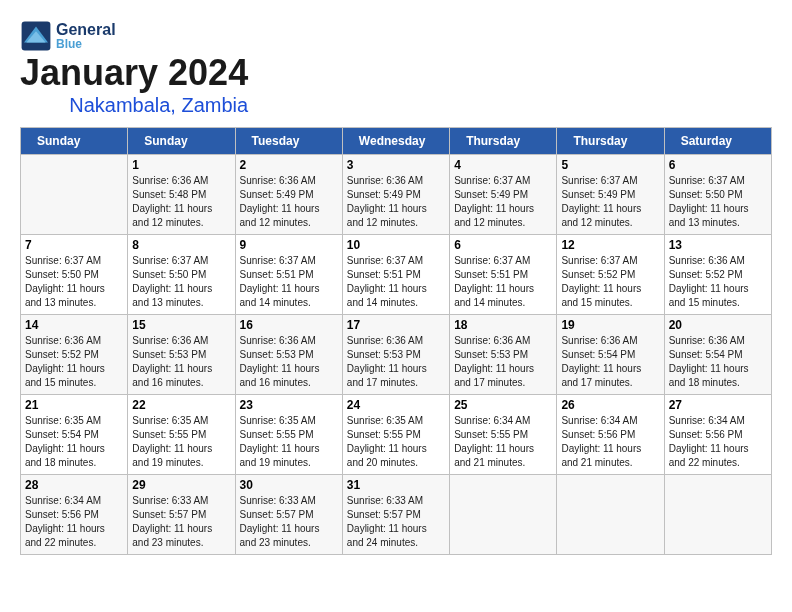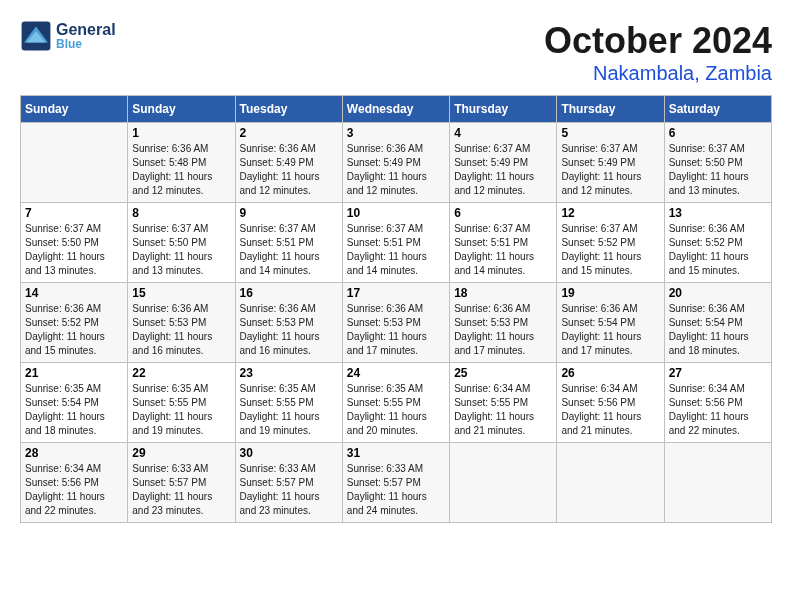--- a/index.html
+++ b/index.html
@@ -8,20 +8,21 @@
       background: #fff;
       width: 792px;
       min-height: 612px;
       padding: 20px;
     }
     .header {
       display: flex;
       justify-content: space-between;
       align-items: flex-start;
       margin-bottom: 10px;
+      flex-direction: column;
     }
     .logo {
       display: flex;
       align-items: center;
       gap: 4px;
     }
     .logo-text {
       font-size: 18px;
       font-weight: bold;
       color: #1a3a6b;
@@ -44,21 +45,21 @@
       color: #1d4ed8;
     }
     table {
       width: 100%;
       border-collapse: collapse;
       font-size: 11px;
     }
     thead tr th {
       background-color: #2a5caa;
       color: #fff;
-      padding: 6px 4px;
+      padding: 6px 16px;
       text-align: left;
       font-size: 12px;
       font-weight: bold;
       border: 1px solid #c0c0c0;
     }
     tbody tr td {
       border: 1px solid #c0c0c0;
       vertical-align: top;
       padding: 3px 4px;
       height: 80px;
@@ -94,21 +95,21 @@
       <rect x="2" y="2" width="36" height="36" rx="4" fill="#1a3a6b"></rect>
       <polygon points="20,8 35,28 5,28" fill="#4a9fd4"></polygon>
       <polygon points="20,14 32,28 8,28" fill="#7abfe8"></polygon>
     </svg>
     <div>
       <div class="logo-text" style="font-size:16px; font-weight:bold; color:#1a3a6b;">General</div>
       <div class="logo-text" style="font-size:12px; font-weight:bold; color:#4a9fd4;">Blue</div>
     </div>
   </div>
   <div class="title-block">
-    <div class="month-year">October 2024</div>
+    <div class="month-year">January 2024</div>
     <div class="location">Nakambala, Zambia</div>
   </div>
 </div>
 
 <table>
   <thead>
     <tr id="header-row">
         <th>Sunday</th>
         <th>Sunday</th>
         <th>Tuesday</th>

